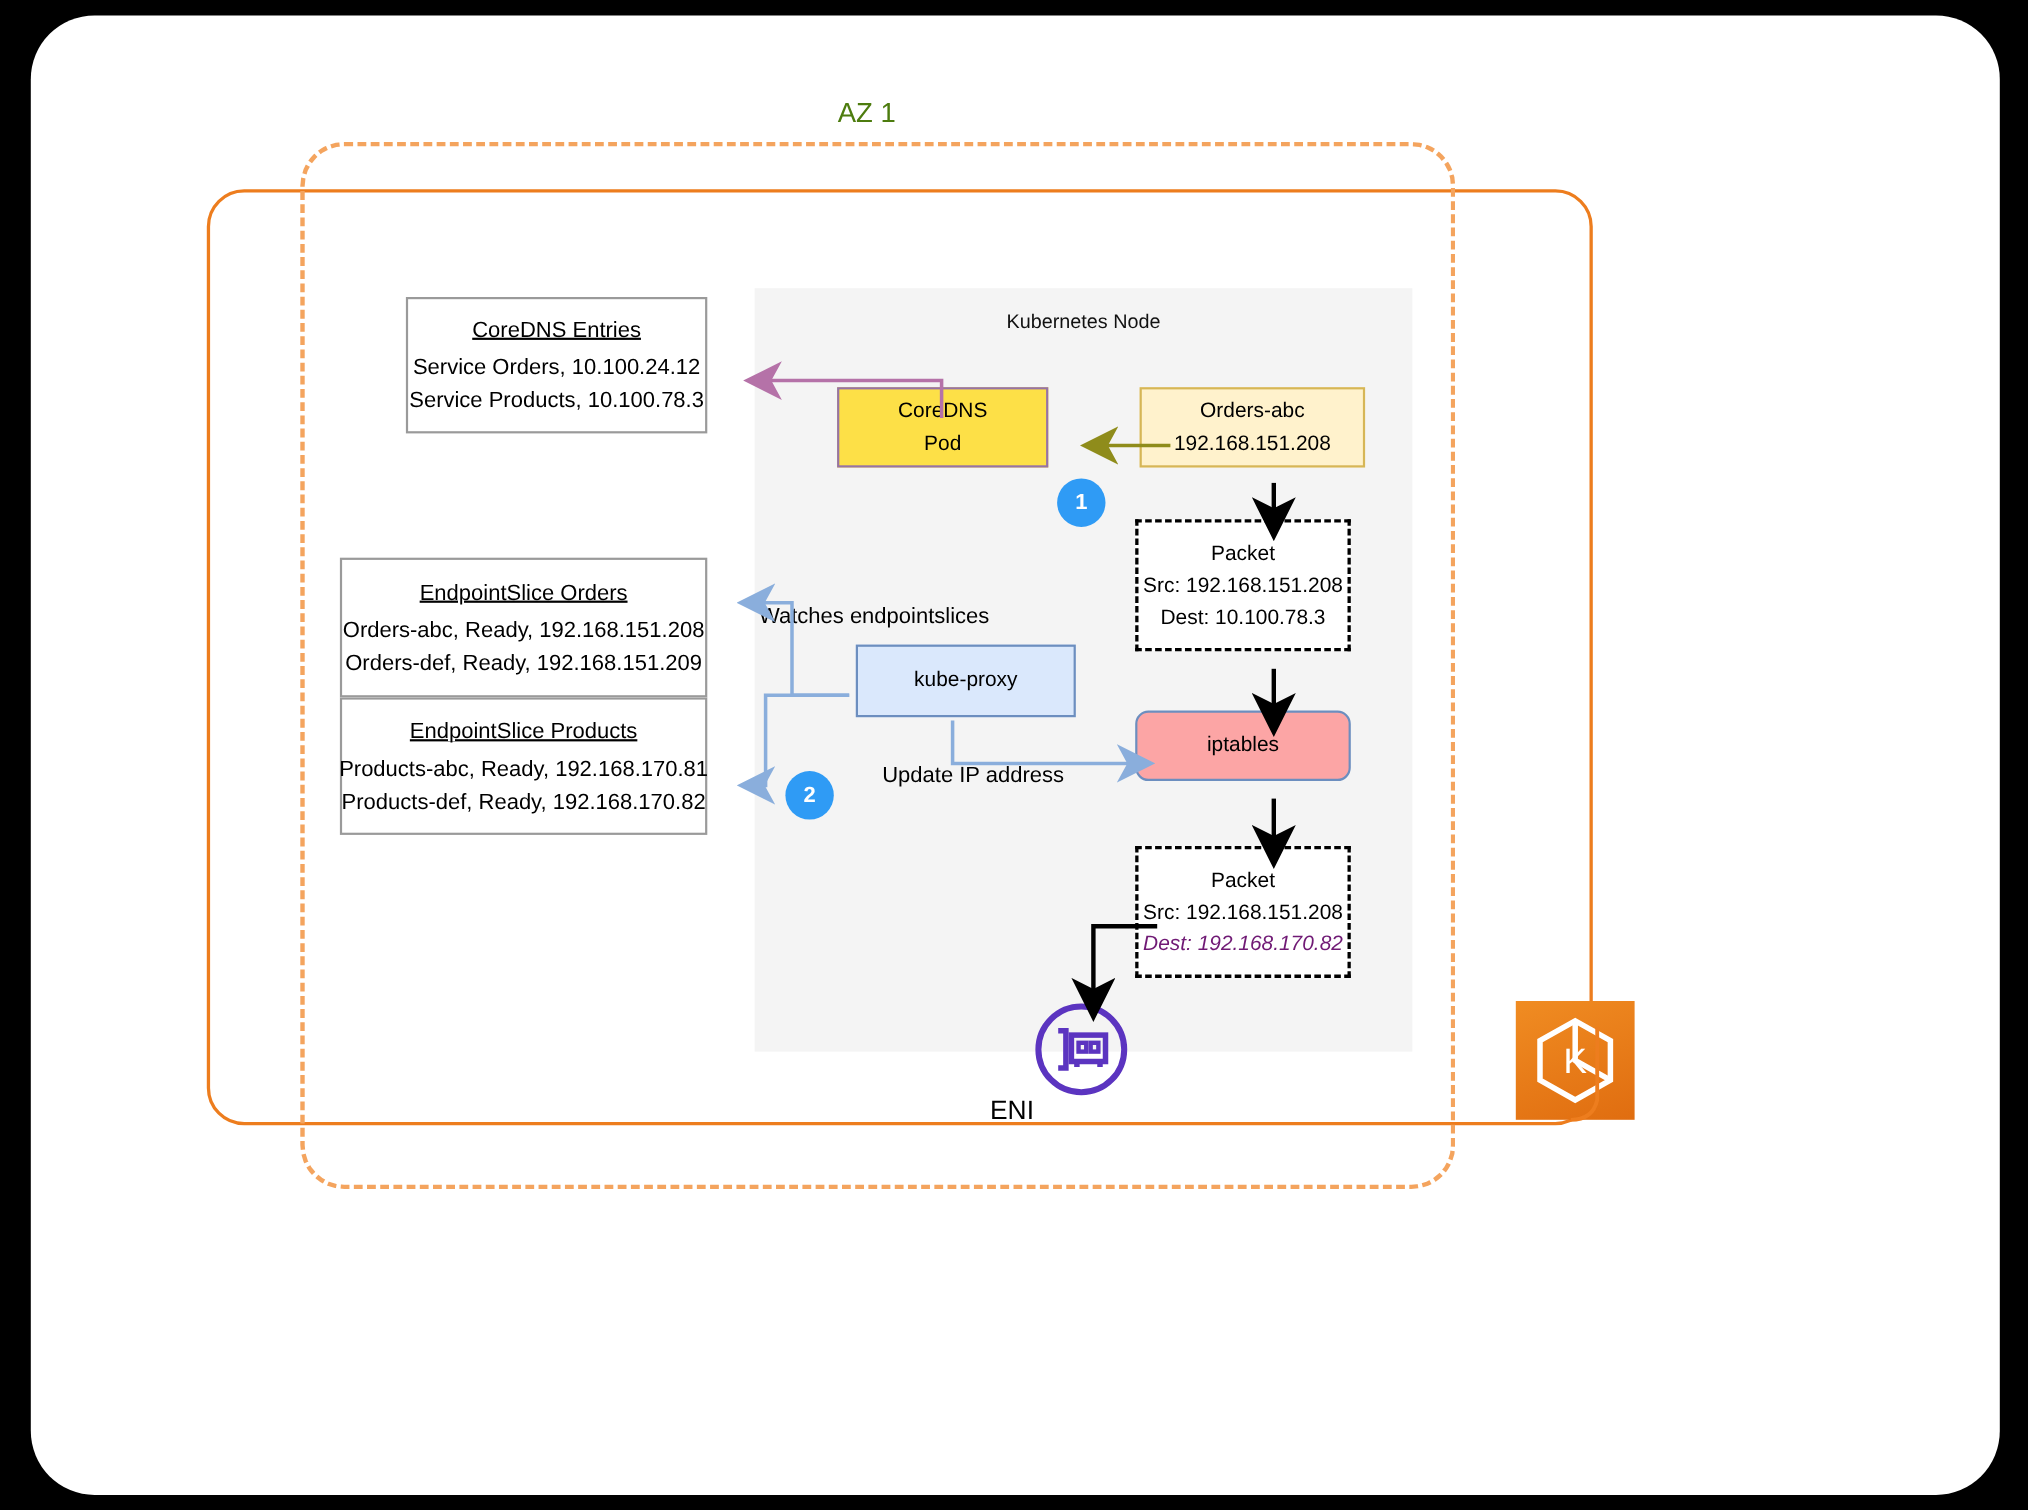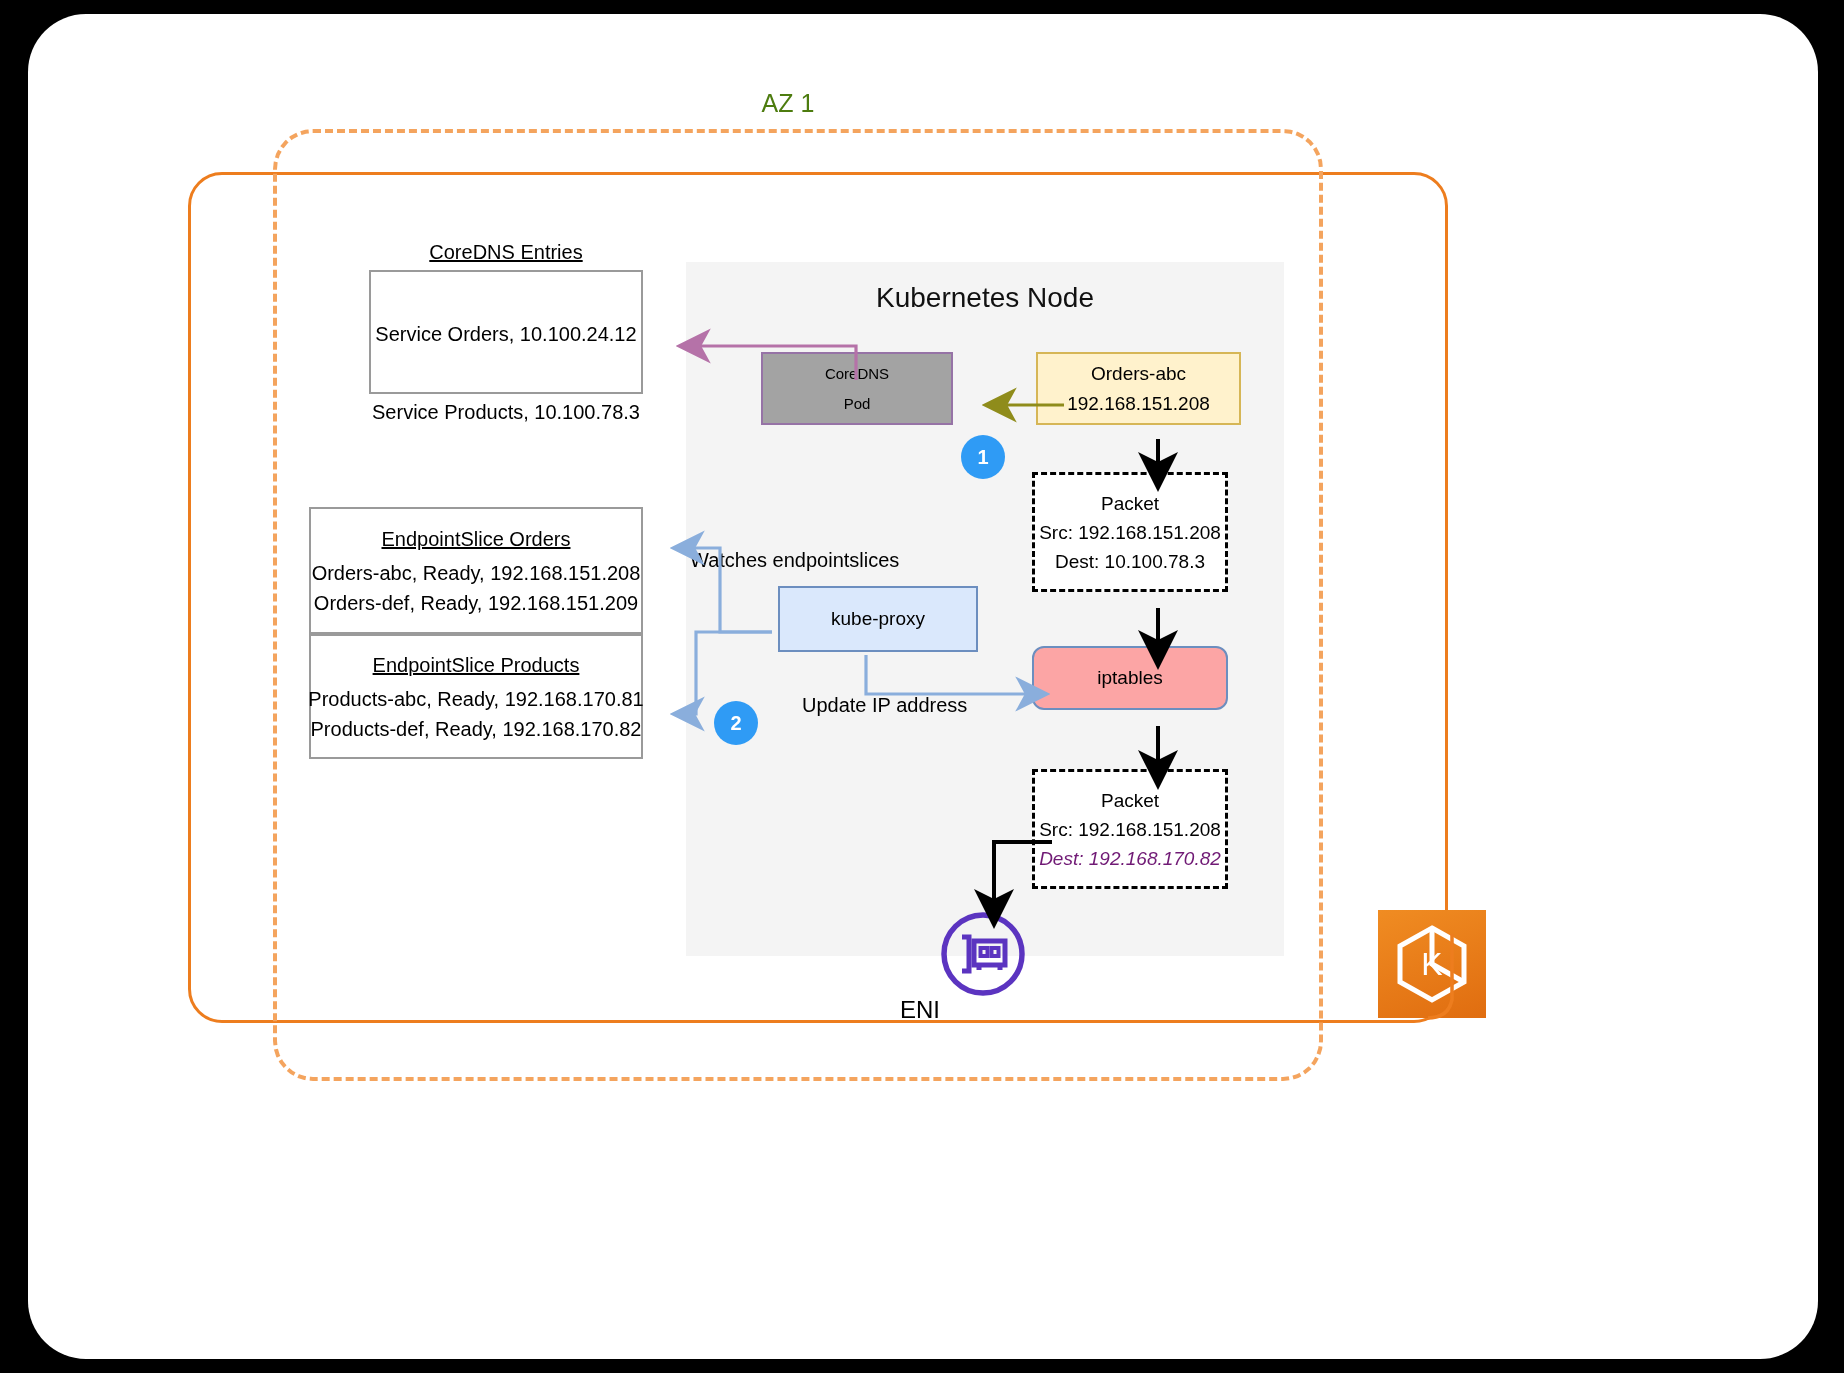--- a/index.html
+++ b/index.html
@@ -14,35 +14,35 @@
   .vpc-border{position:absolute;left:160px;top:158px;width:1254px;height:845px;
               border:3.5px solid #ED7D1E;border-radius:34px;background:transparent;}
   .az-border{position:absolute;left:245px;top:115px;width:1042px;height:944px;
              border:4px dashed #F4A45E;border-radius:40px;background:transparent;}
   .az-title{position:absolute;left:560px;top:75px;width:400px;text-align:center;
             font-size:25px;color:#4d7c0f;}
 
   
   .node{position:absolute;left:658px;top:248px;width:598px;height:694px;background:#F4F4F4;}
   .node-title{position:absolute;left:658px;top:268px;width:598px;text-align:center;
-              font-size:28px;color:#111;}
+              font-size:18px;color:#111;}
 
   
   .box{position:absolute;box-sizing:border-box;display:flex;flex-direction:column;
        align-items:center;justify-content:center;text-align:center;color:#000;}
   .gbox{border:2.5px solid #9A9A9A;background:#fff;font-size:20px;line-height:30px;}
   .gbox .ttl{text-decoration:underline;margin-bottom:4px;}
   .gbox .row{white-space:nowrap;}
 
-  .coredns-entries{left:341px;top:256px;width:274px;height:124px;gap:48px;}
+  .coredns-entries{left:341px;top:256px;width:274px;height:124px;}
   .eps-orders{left:281px;top:457px;width:334px;height:127px;margin-top:36px;}
   .eps-products{left:281px;top:620px;width:334px;height:125px;}
 
   .coredns-pod{left:733px;top:338px;width:192px;height:73px;
-               background:#a3a3a3;border:2.5px solid #9673A6;font-size:15px;line-height:30px;}
+               background:#fde047;border:2.5px solid #9673A6;font-size:19px;line-height:30px;}
   .orders-pod{left:1008px;top:338px;width:205px;height:73px;
               background:#FFF2CC;border:2.5px solid #D6B656;font-size:19px;line-height:30px;}
 
   .packet{border:3px dashed #000;background:#fff;font-size:19px;line-height:29px;}
   .packet1{left:1004px;top:458px;width:196px;height:120px;}
   .packet2{left:1004px;top:755px;width:196px;height:120px;}
   .dest-green{color:#701a75;font-style:italic;}
 
   .kube-proxy{left:750px;top:572px;width:200px;height:66px;
               background:#DAE8FC;border:2.5px solid #6C8EBF;font-size:19px;}

